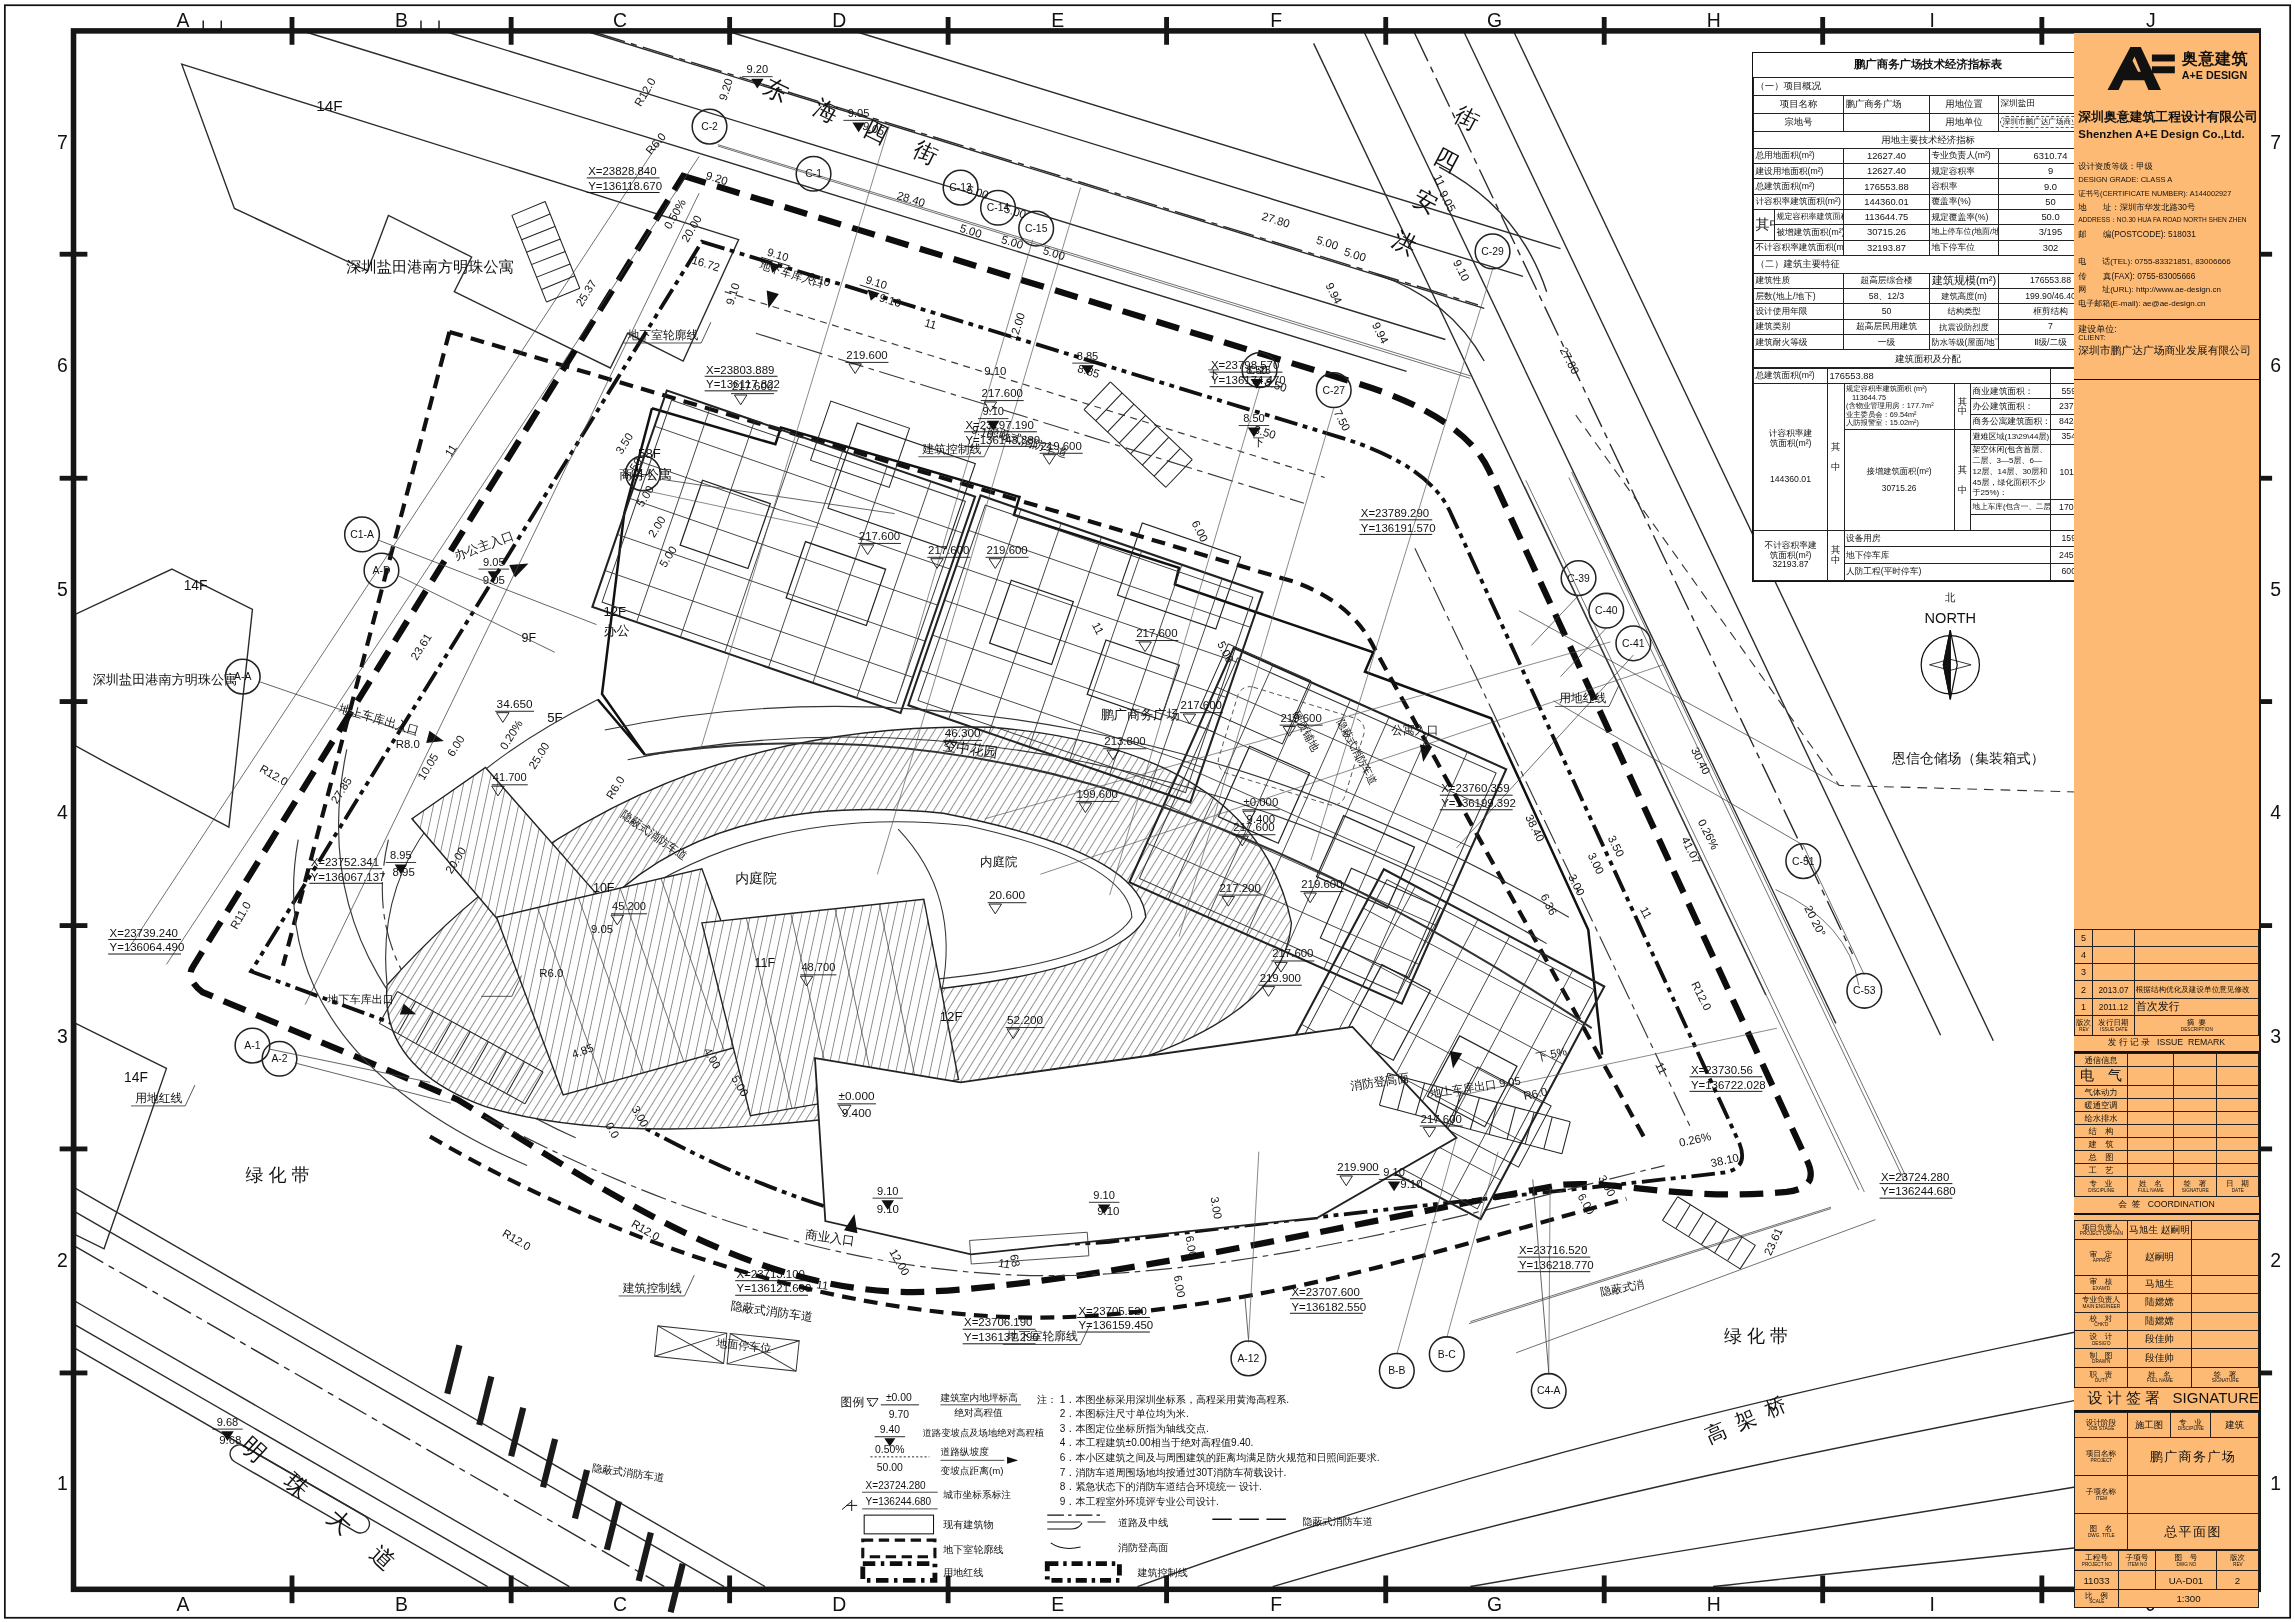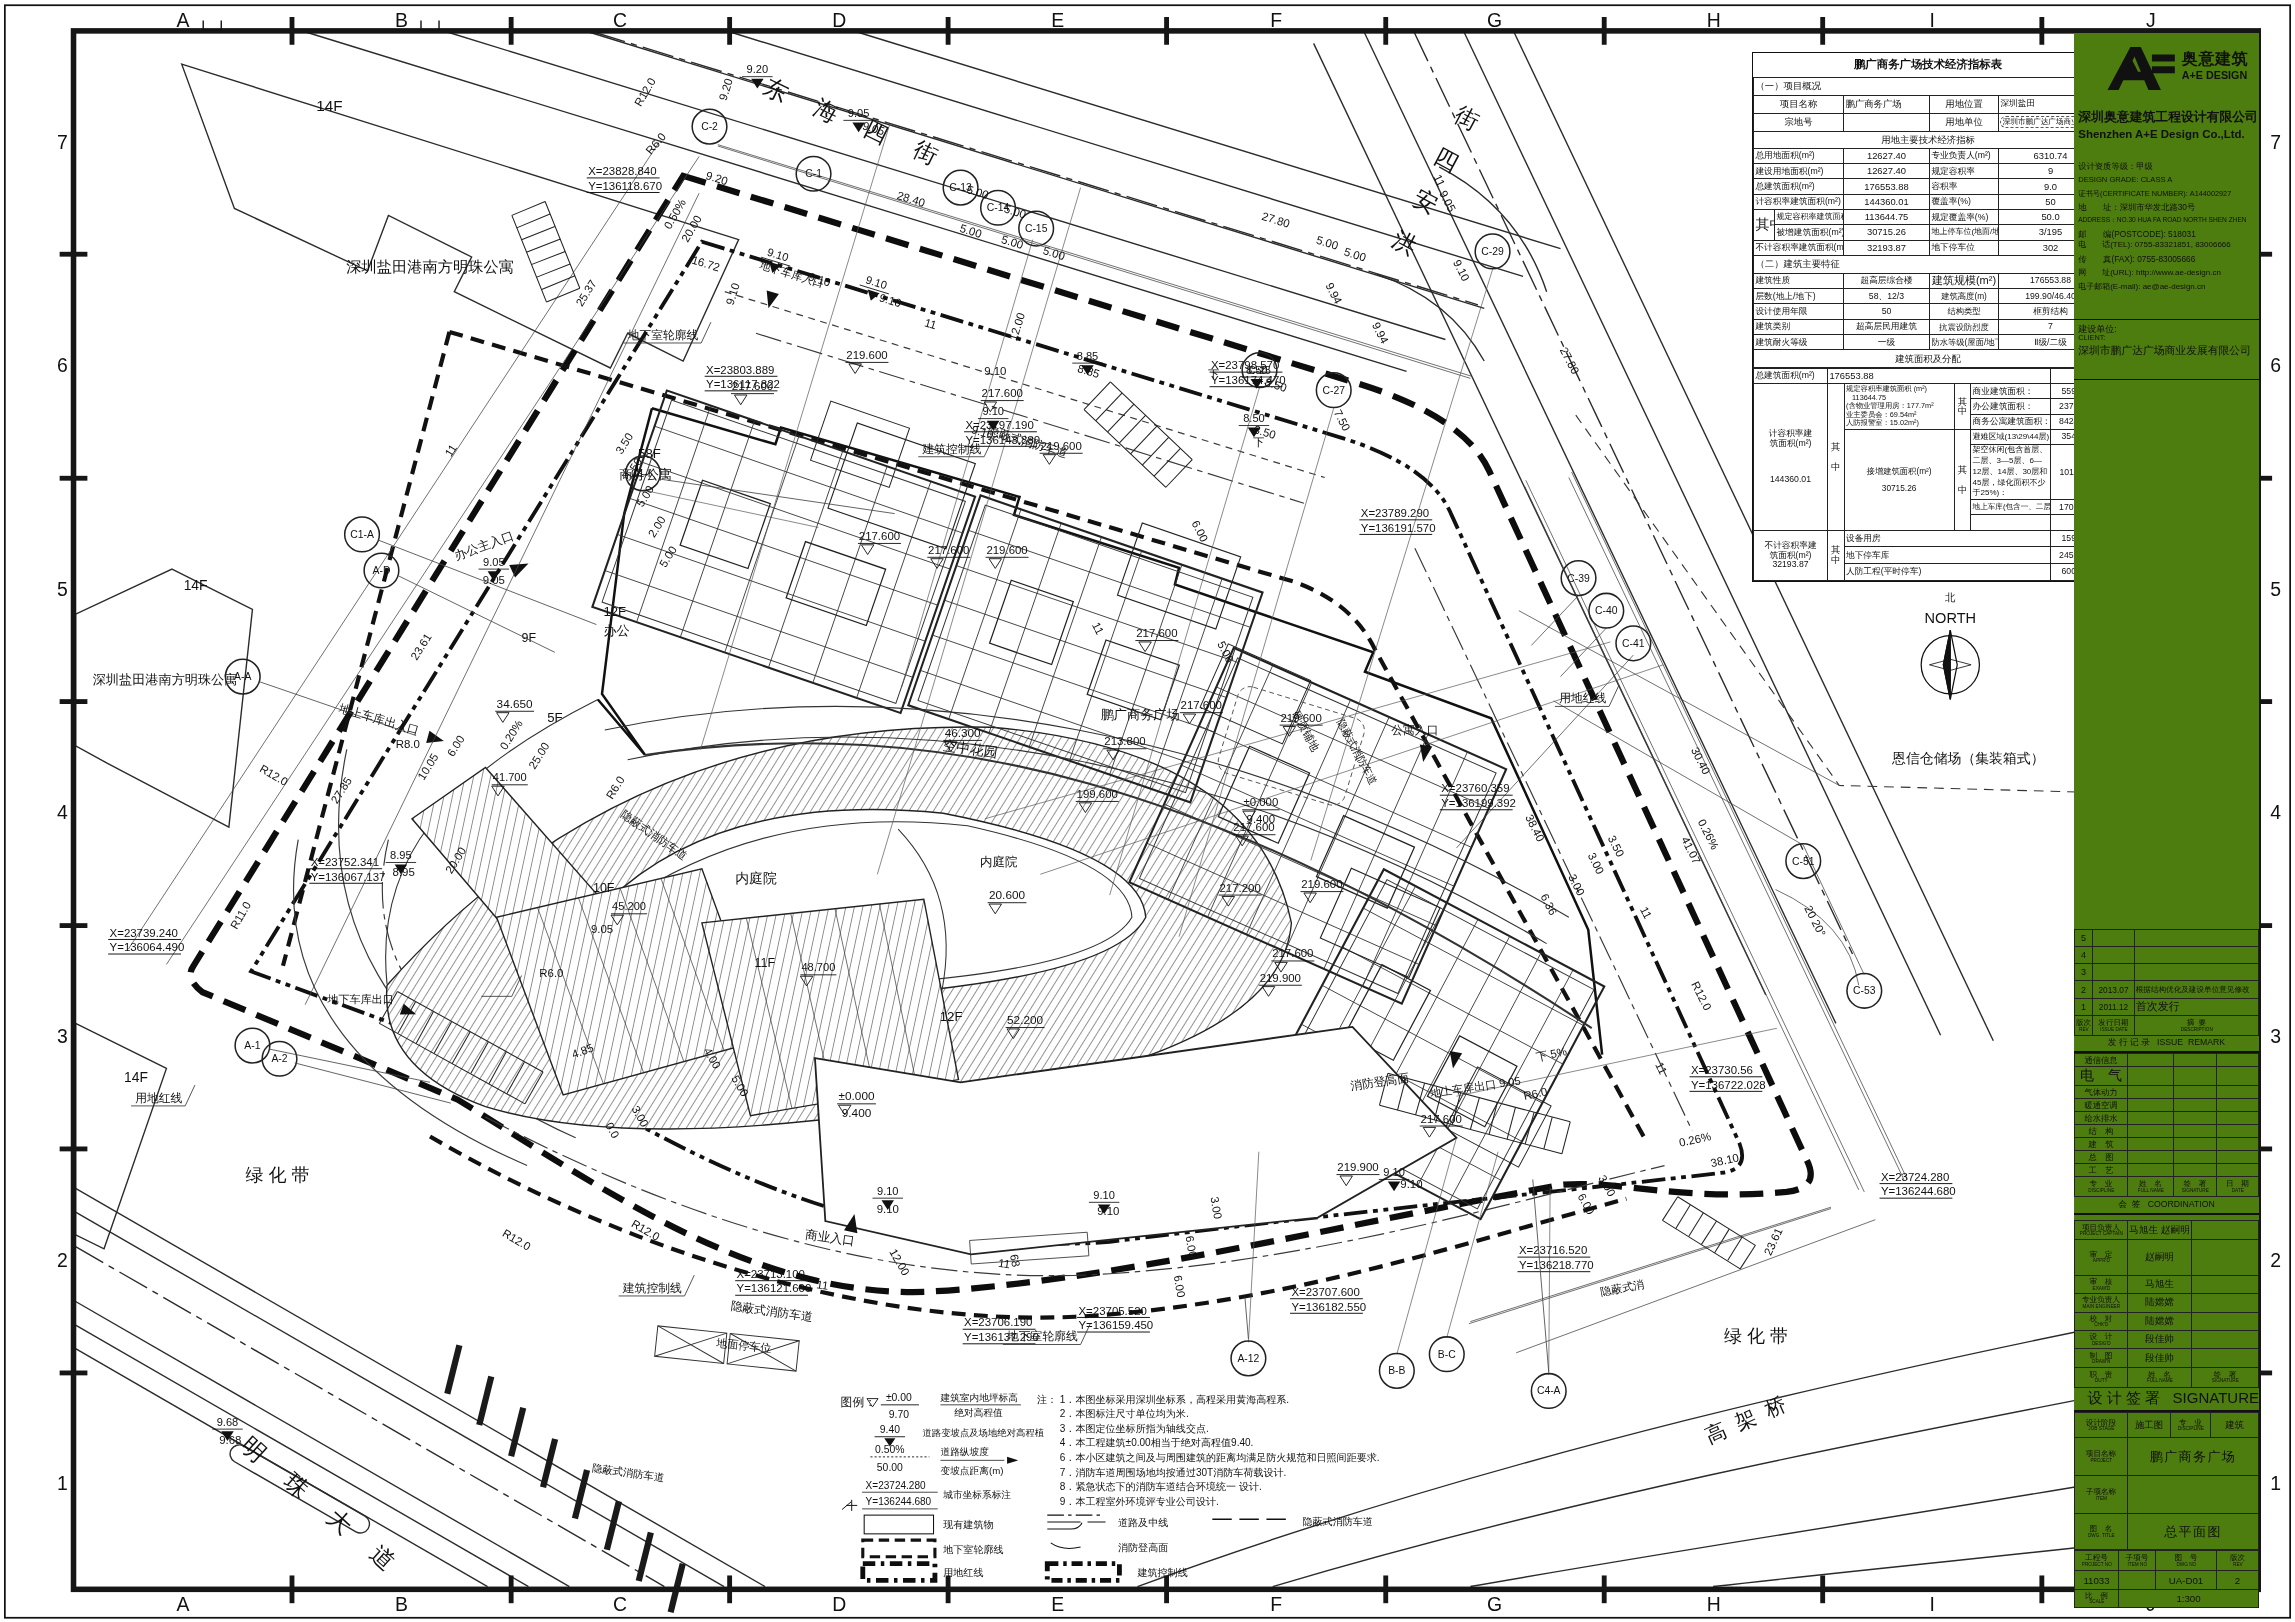--- a/index.html
+++ b/index.html
@@ -1148,21 +1148,21 @@
           </tr>
           <tr style="height:16.6px">
             <td colspan="3" class="s">人防工程(平时停车)</td>
             <td class="c s">6001.74</td>
           </tr>
         </tbody>
       </table>
     </div>
 <div class="abs" id="tb" style="left:2074px;top:33px;width:185px;min-height:1553px;">
 <style>
-#tb{font-size:9px;color:#111;width:185px;box-sizing:border-box;background:#4d7c0f;}
+#tb{font-size:9px;color:#111;width:185px;box-sizing:border-box;background:#fdba74;}
 #tb table{border-collapse:collapse;width:100%;table-layout:fixed;}
 #tb td{border:0.7px solid #222;padding:0 0.7px;text-align:center;overflow:hidden;white-space:nowrap;box-sizing:border-box;}
 #tb .lbl{font-size:7.6px;line-height:1.0}
 #tb .en{font-size:5.5px;display:block;transform:scale(0.85);white-space:nowrap;}
 </style>
       <div style="height:286px;border-bottom:1.4px solid #111;position:relative">
         <svg width="185" height="286" style="position:absolute;left:0;top:0;font-size:13px" viewBox="0 0 266 412">
           <path d="M 48 82 L 81 20 L 96 20 L 125 82 L 107 82 L 101 68 L 70 68 L 84 40 L 92 56 L 96 56 L 87 34 L 64 82 Z" fill="#111"></path>
           <rect x="112" y="31" width="33" height="10" fill="#111"></rect>
           <rect x="112" y="48" width="33" height="10" fill="#111"></rect>
@@ -1170,21 +1170,21 @@
           <text x="155" y="66" font-size="15.5" font-weight="bold" fill="#111" font-family="Liberation Sans">A+E DESIGN</text>
           <text x="6" y="127" font-size="18.5" font-weight="bold" fill="#111" font-family="Liberation Sans">深圳奥意建筑工程设计有限公司</text>
           <text x="6" y="151" font-size="16.5" font-weight="bold" fill="#111" font-family="Liberation Sans">Shenzhen A+E Design Co.,Ltd.</text>
         </svg>
         <div style="position:absolute;left:4.2px;top:129px;line-height:1.0">
           <div style="font-size:8.3px;margin-bottom:5.9px;white-space:nowrap">设计资质等级：甲级</div>
           <div style="font-size:7.6px;margin-bottom:5.9px;white-space:nowrap">DESIGN GRADE: CLASS A</div>
           <div style="font-size:7.3px;margin-bottom:5.9px;white-space:nowrap">证书号(CERTIFICATE NUMBER): A144002927</div>
           <div style="font-size:8.3px;margin-bottom:5.9px;white-space:nowrap">地　　址：深圳市华发北路30号</div>
           <div style="font-size:6.6px;margin-bottom:5.9px;white-space:nowrap">ADDRESS：NO.30 HUA FA ROAD NORTH SHEN ZHEN</div>
-          <div style="font-size:8.3px;margin-bottom:3px;white-space:nowrap">邮　　编(POSTCODE): 518031</div>
+          <div style="font-size:8.3px;margin-bottom:20px;white-space:nowrap">邮　　编(POSTCODE): 518031</div>
           <div style="font-size:8px;margin-bottom:5.9px;white-space:nowrap">电　　话(TEL): 0755-83321851, 83006666</div>
           <div style="font-size:8.3px;margin-bottom:5.9px;white-space:nowrap">传　　真(FAX): 0755-83005666</div>
           <div style="font-size:8px;margin-bottom:5.9px;white-space:nowrap">网　　址(URL): http://www.ae-design.cn</div>
           <div style="font-size:8px;margin-bottom:5.9px;white-space:nowrap">电子邮箱(E-mail): ae@ae-design.cn</div>
         </div>
       </div>
       <div style="height:55px;border-bottom:1.1px solid #111;padding:3.5px 4.2px 0 4.2px;line-height:1.12">
         <div style="font-size:9px">建设单位:</div>
         <div style="font-size:7.3px">CLIENT:</div>
         <div style="font-size:10.8px;margin-top:2.1px;white-space:nowrap">深圳市鹏广达广场商业发展有限公司</div>

